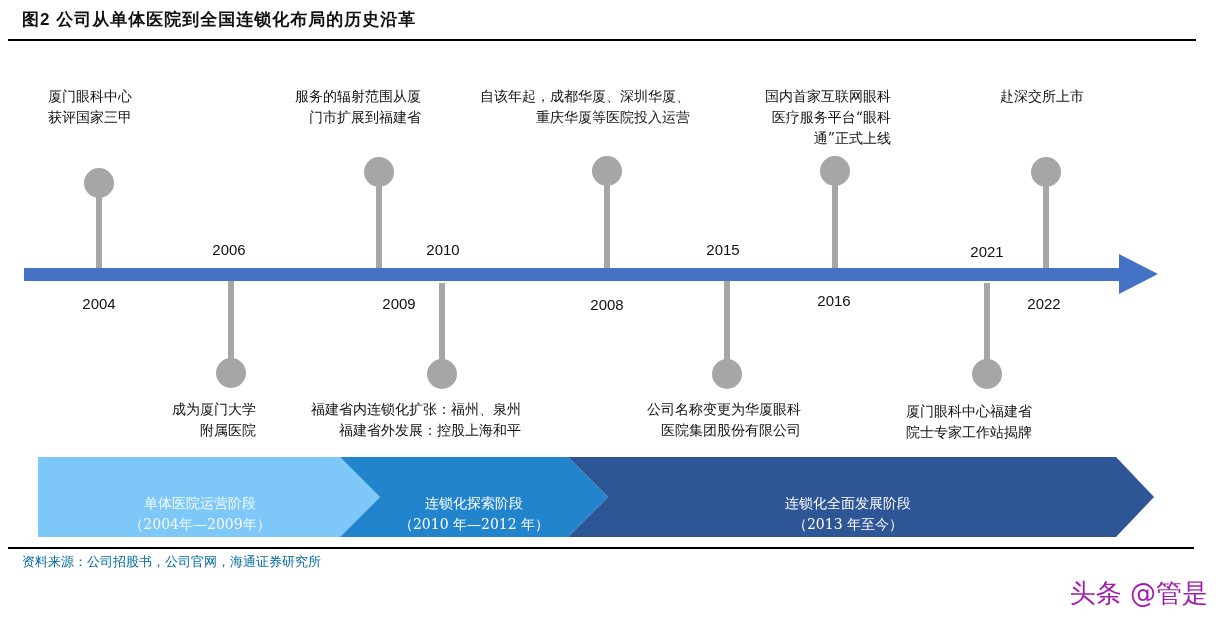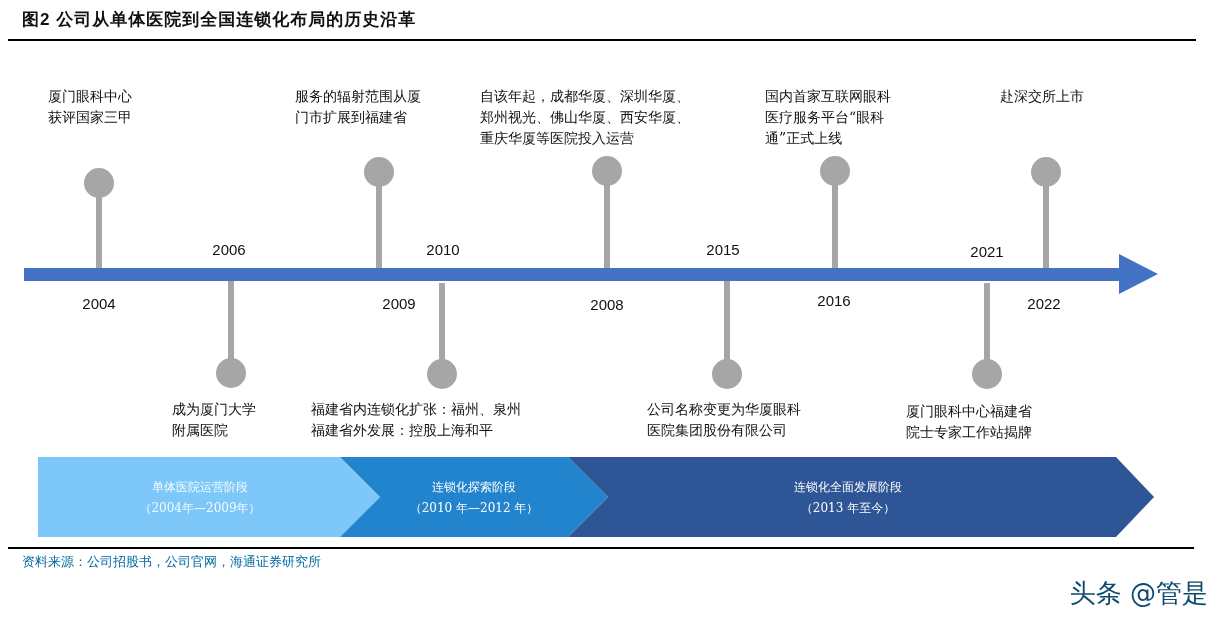--- a/index.html
+++ b/index.html
@@ -3,26 +3,26 @@
 <meta charset="utf-8">
 <style>
   html, body { margin:0; padding:0; background:#ffffff; }
   body { width:1228px; height:628px; position:relative; overflow:hidden;
          font-family:"DejaVu Serif","Liberation Serif",serif; color:#111; }
   .title { position:absolute; left:22px; top:8px; font-size:17px; font-weight:bold;
            font-family:Liberation Sans, sans-serif; letter-spacing:1px; }
   .rule-top { position:absolute; left:8px; top:39px; width:1188px; height:2px; background:#000; }
   .rule-bottom { position:absolute; left:8px; top:547px; width:1186px; height:2px; background:#000; }
   .source { position:absolute; left:22px; top:553px; font-size:13px; color:#0369a1; }
-  .watermark { position:absolute; right:20px; top:576px; font-size:26px; color:#0c4a6e;
+  .watermark { position:absolute; right:20px; top:576px; font-size:26px; color:#a21caf;
                font-family:"DejaVu Sans","Liberation Sans",sans-serif; }
   svg.diagram { position:absolute; left:0; top:0; }
-  .ev-text { position:absolute; font-size:14px; line-height:21px; text-align:left; color:#111; white-space:nowrap; }
+  .ev-text { position:absolute; font-size:14px; line-height:21px; text-align:right; color:#111; white-space:nowrap; }
   .year { position:absolute; font-size:15px; font-family:"Liberation Sans","DejaVu Sans",sans-serif; color:#111; transform:translateX(-50%); }
-  .phase-text { position:absolute; text-align:center; color:#ffffff; font-size:12px; line-height:21px; white-space:nowrap; transform:translateX(-50%); }
+  .phase-text { position:absolute; text-align:center; color:#ffffff; font-size:14px; line-height:21px; white-space:nowrap; transform:translateX(-50%);margin-top:16px; }
 </style>
 </head>
 <body>
 
 <div class="title">图2  公司从单体医院到全国连锁化布局的历史沿革</div>
 <div class="rule-top"></div>
 
 <svg class="diagram" width="1228" height="628">
 
   <polygon points="38,457 340,457 380,497 340,537 38,537" fill="#7DC8F8"></polygon>
@@ -68,21 +68,20 @@
 <div class="ev-text" style="left:48px; top:86px;">
   <div>厦门眼科中心</div>
   <div>获评国家三甲</div>
 </div>
 <div class="ev-text" style="left:295px; top:86px;">
   <div>服务的辐射范围从厦</div>
   <div>门市扩展到福建省</div>
 </div>
 <div class="ev-text" style="left:480px; top:86px;">
   <div>自该年起，成都华厦、深圳华厦、</div>
-  <div>郑州视光、佛山华厦、西安华厦、</div>
   <div>重庆华厦等医院投入运营</div>
 </div>
 <div class="ev-text" style="left:765px; top:86px;">
   <div>国内首家互联网眼科</div>
   <div>医疗服务平台“眼科</div>
   <div>通”正式上线</div>
 </div>
 <div class="ev-text" style="left:1000px; top:86px;">
   <div>赴深交所上市</div>
 </div>

